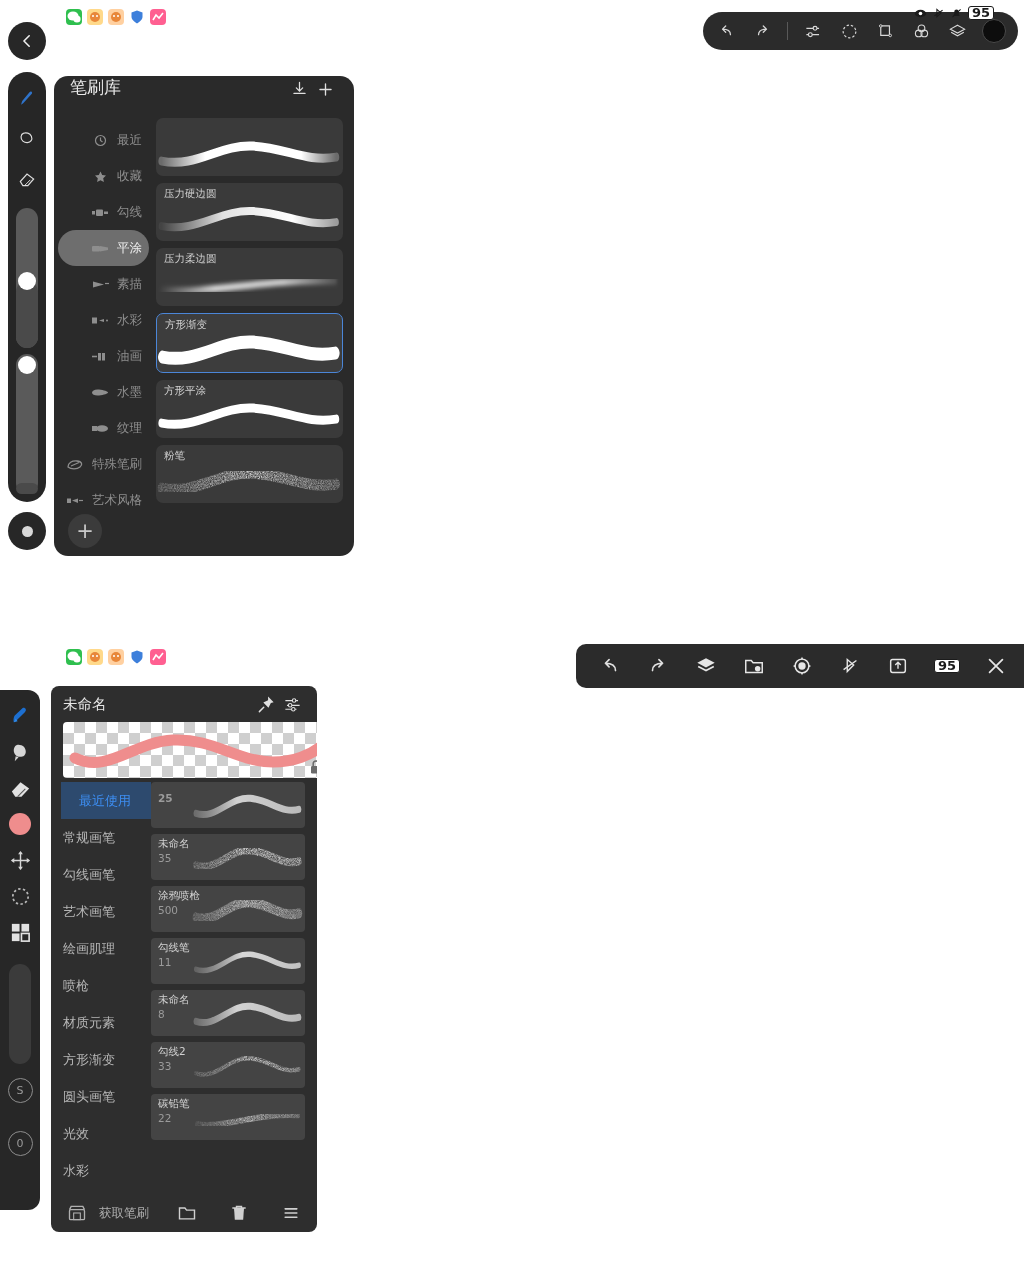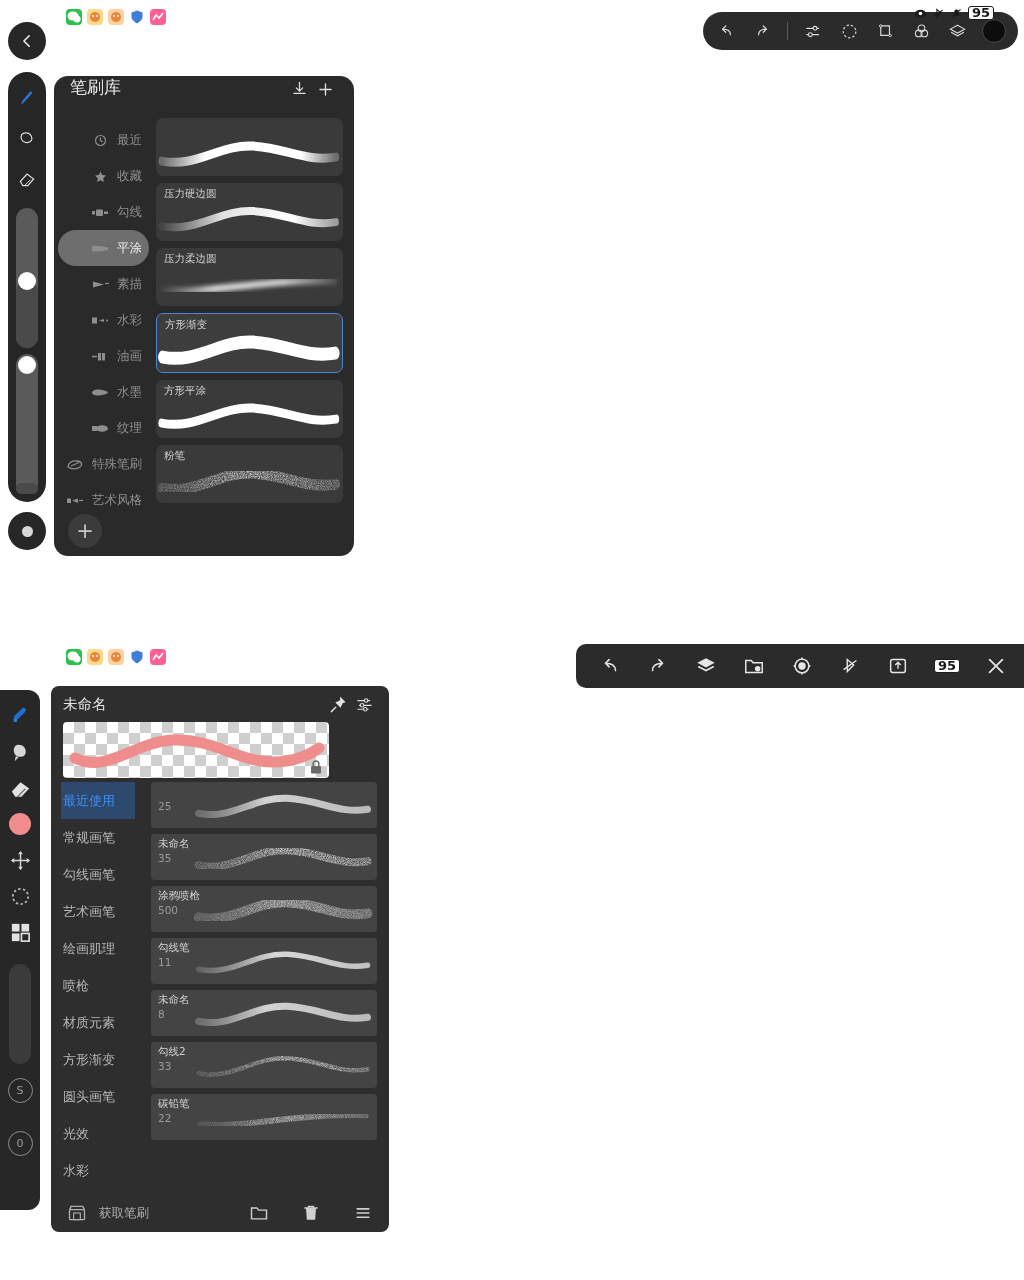--- a/index.html
+++ b/index.html
@@ -136,21 +136,21 @@
   .lt2-icon svg{width:23px;height:23px;}
   .lt2-color{width:22px;height:22px;border-radius:50%;background:#ef8d8d;}
   .lt2-slider{width:22px;height:100px;border-radius:11px;background:#3b3b3b;margin-top:14px;position:relative;}
   .circbtn{
     width:23px;height:23px;border-radius:50%;border:1.5px solid #8d8d8d;color:#9a9a9a;
     font-size:11px;display:flex;align-items:center;justify-content:center;
   }
 
   
   .bpanel{
-    position:absolute;left:51px;top:686px;width:338px;height:546px;border-radius:8px;
+    position:absolute;left:51px;top:686px;width:266px;height:546px;border-radius:8px;
     background:#2e2e2e;z-index:20;overflow:hidden;
   }
   .bp-header{height:36px;display:flex;align-items:center;padding:0 12px;box-sizing:border-box;}
   .bp-title{color:#e6e6e6;font-size:14.5px;flex:1;}
   .bp-hicon{width:26px;height:26px;display:flex;align-items:center;justify-content:center;}
   .bp-hicon svg{width:19px;height:19px;}
   .bp-preview{
     position:absolute;left:12px;top:36px;width:266px;height:56px;border-radius:4px;overflow:hidden;
     background:
       linear-gradient(45deg,#cfcfcf 25%,transparent 25%,transparent 75%,#cfcfcf 75%),
@@ -158,21 +158,21 @@
       #ffffff;
     background-size:22px 22px;background-position:0 0,11px 11px;
   }
   .lockbadge{
     position:absolute;right:5px;bottom:3px;width:16px;height:16px;
     display:flex;align-items:center;justify-content:center;
   }
   .bp-body{position:absolute;left:0;right:0;top:96px;bottom:38px;display:flex;}
   .bp-side{width:100px;padding-left:12px;box-sizing:border-box;}
   .bp-cat{height:37px;display:flex;align-items:center;color:#b6b6b6;font-size:13px;white-space:nowrap;}
-  .bp-cat.sel{color:#3d8ef2;background:#2d4a6e;width:72px;padding-left:2px;margin-left:-2px;}
+  .bp-cat.sel{color:#3d8ef2;background:#2d4a6e;width:72px;padding-left:18px;margin-left:-2px;}
   .bp-list{flex:1;padding-right:12px;box-sizing:border-box;overflow:hidden;}
   .bp-item{
     height:46px;border-radius:4px;background:#444444;margin-bottom:6px;position:relative;overflow:hidden;
   }
   .bp-item .bn{position:absolute;left:7px;top:3px;color:#d2d2d2;font-size:10.5px;z-index:2;}
   .bp-item .bs{position:absolute;left:7px;top:18px;color:#9b9b9b;font-size:10.5px;z-index:2;}
   .bp-item .st{position:absolute;left:40px;right:0;top:0;bottom:0;}
   .bp-footer{
     position:absolute;left:0;right:0;bottom:0;height:38px;display:flex;align-items:center;
     padding:0 14px;box-sizing:border-box;gap:10px;
@@ -713,21 +713,21 @@
           <div class="bp-cat">绘画肌理</div>
           <div class="bp-cat">喷枪</div>
           <div class="bp-cat">材质元素</div>
           <div class="bp-cat">方形渐变</div>
           <div class="bp-cat">圆头画笔</div>
           <div class="bp-cat">光效</div>
           <div class="bp-cat">水彩</div>
         </div>
       <div class="bp-list" id="bp-list">
           <div class="bp-item">
-            <div class="bs" style="top: 18px;">25</div>
+            <div class="bs" style="top: 10px; font-weight: bold;">25</div>
             <div class="st"><svg viewBox="0 0 200 46" preserveAspectRatio="none" style="width:100%;height:100%">
     <defs>
                   <linearGradient id="g7" x1="0" y1="0" x2="1" y2="0">
                     <stop offset="0" stop-color="#b9b9b9" stop-opacity="0.35"></stop>
                     <stop offset="0.4" stop-color="#d2d2d2"></stop>
                     <stop offset="1" stop-color="#cfcfcf" stop-opacity="0.85"></stop>
                   </linearGradient>
                 </defs>
     <path d="M 8 31.3 C 44 38.3 68 14.3 104 16.3 C 140 18.3 160 32.3 190 27.3" stroke="url(#g7)" stroke-width="7" fill="none" stroke-linecap="round"></path>
   </svg></div>

